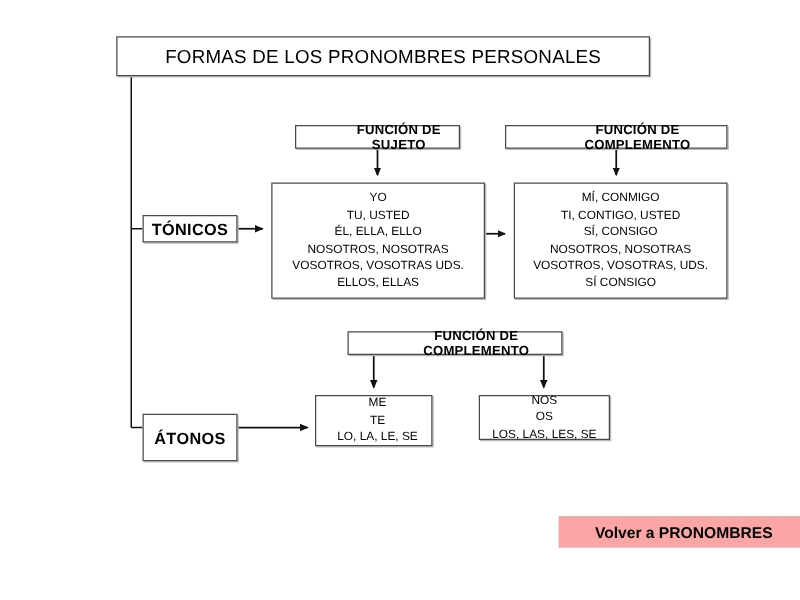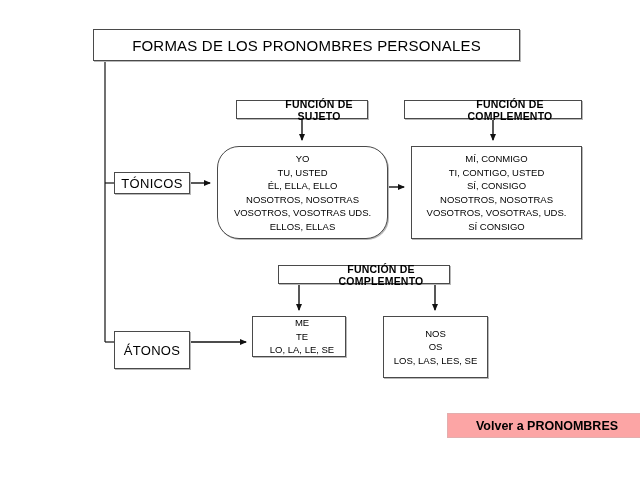--- a/index.html
+++ b/index.html
@@ -61,21 +61,21 @@
     height: 19px;
   }
   .func-comp-bottom {
     left: 278px;
     top: 265px;
     width: 172px;
     height: 19px;
   }
   .cat-box {
     font-size: 13px;
-    font-weight: normal;
+    font-weight: bold;
     letter-spacing: 0.3px;
   }
   .cat-tonicos {
     left: 114px;
     top: 172px;
     width: 76px;
     height: 22px;
   }
   .cat-atonos {
     left: 114px;
@@ -89,40 +89,39 @@
     padding: 4px 6px;
   }
   .content-box .line {
     white-space: nowrap;
   }
   .box-tonico-sujeto {
     left: 217px;
     top: 146px;
     width: 171px;
     height: 93px;
-    border-radius: 22px;
   }
   .box-tonico-comp {
     left: 411px;
     top: 146px;
     width: 171px;
     height: 93px;
   }
   .box-atono-1 {
     left: 252px;
     top: 316px;
     width: 94px;
     height: 41px;
     padding-left: 12px;
   }
   .box-atono-2 {
     left: 383px;
     top: 316px;
     width: 105px;
-    height: 62px;
+    height: 36px;
   }
   .back-button {
     position: absolute;
     left: 447px;
     top: 413px;
     width: 200px;
     height: 25px;
     box-sizing: border-box;
     border: 1px solid #e3aeae;
     background: #fca5a5;

